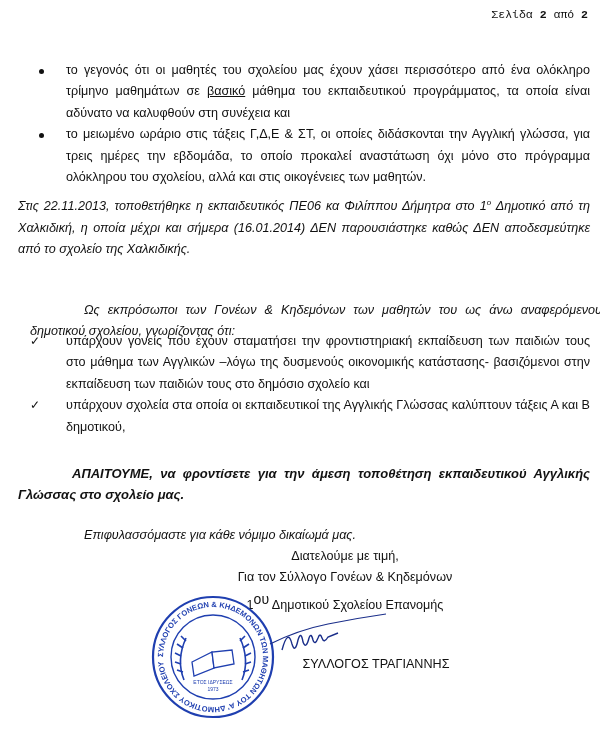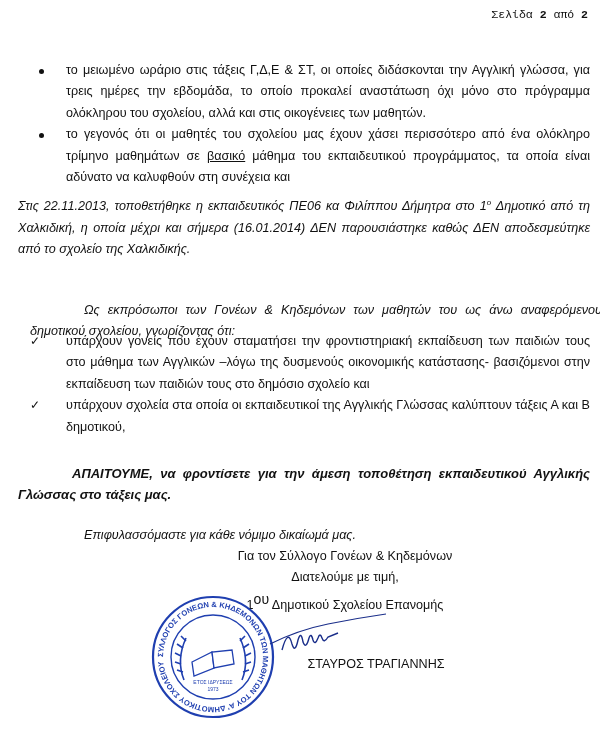--- a/index.html
+++ b/index.html
@@ -32,52 +32,52 @@
 </head>
 <body>
 
 <div class="page-num">
   <span>Σελίδα </span><b>2</b><span> από </span><b>2</b>
 </div>
 
 <ul class="bullet-list text" style="top:60px;">
   <li>
     <span class="dot"></span>
-    <span>το μειωμένο ωράριο στις τάξεις Γ,Δ,Ε &amp; ΣΤ, οι οποίες διδάσκονται την Αγγλική γλώσσα, για τρεις ημέρες την εβδομάδα, το οποίο προκαλεί αναστάτωση όχι μόνο στο πρόγραμμα ολόκληρου του σχολείου, αλλά και στις οικογένειες των μαθητών.</span>
+    <span>το γεγονός ότι οι μαθητές του σχολείου μας έχουν χάσει περισσότερο από ένα ολόκληρο τρίμηνο μαθημάτων σε </span><u>βασικό</u><span> μάθημα του εκπαιδευτικού προγράμματος, τα οποία είναι αδύνατο να καλυφθούν στη συνέχεια και</span>
   </li>
   <li>
     <span class="dot"></span>
-    <span>το γεγονός ότι οι μαθητές του σχολείου μας έχουν χάσει περισσότερο από ένα ολόκληρο τρίμηνο μαθημάτων σε </span><u>βασικό</u><span> μάθημα του εκπαιδευτικού προγράμματος, τα οποία είναι αδύνατο να καλυφθούν στη συνέχεια και</span>
+    <span>το μειωμένο ωράριο στις τάξεις Γ,Δ,Ε &amp; ΣΤ, οι οποίες διδάσκονται την Αγγλική γλώσσα, για τρεις ημέρες την εβδομάδα, το οποίο προκαλεί αναστάτωση όχι μόνο στο πρόγραμμα ολόκληρου του σχολείου, αλλά και στις οικογένειες των μαθητών.</span>
   </li>
 </ul>
 
 <p class="block text justify" style="top:192px; margin:0;">
   <span>Στις 22.11.2013, τοποθετήθηκε η εκπαιδευτικός ΠΕ06 κα Φιλίππου Δήμητρα στο 1</span><sup style="font-size:8px;">ο</sup><span> Δημοτικό από τη Χαλκιδική, η οποία μέχρι και σήμερα (16.01.2014) ΔΕΝ παρουσιάστηκε καθώς ΔΕΝ αποδεσμεύτηκε από το σχολείο της Χαλκιδικής.</span>
 </p>
 
 <p class="block text justify indent" style="top:288px; margin:12px;">Ως εκπρόσωποι των Γονέων &amp; Κηδεμόνων των μαθητών του ως άνω αναφερόμενου δημοτικού σχολείου, γνωρίζοντας ότι:</p>
 
 <ul class="check-list text" style="top:331px;">
   <li>
     <span class="marker">✓</span>
     <span>υπάρχουν γονείς που έχουν σταματήσει την φροντιστηριακή εκπαίδευση των παιδιών τους στο μάθημα των Αγγλικών –λόγω της δυσμενούς οικονομικής κατάστασης- βασιζόμενοι στην εκπαίδευση των παιδιών τους στο δημόσιο σχολείο και</span>
   </li>
   <li>
     <span class="marker">✓</span>
     <span>υπάρχουν σχολεία στα οποία οι εκπαιδευτικοί της Αγγλικής Γλώσσας καλύπτουν τάξεις Α και Β δημοτικού,</span>
   </li>
 </ul>
 
-<p class="block text justify indent bold" style="top:463px; margin:0; font-size:13px;">ΑΠΑΙΤΟΥΜΕ, να φροντίσετε για την άμεση τοποθέτηση εκπαιδευτικού Αγγλικής Γλώσσας στο τάξεις μας.</p>
+<p class="block text justify indent bold" style="top:463px; margin:0; font-size:13px;">ΑΠΑΙΤΟΥΜΕ, να φροντίσετε για την άμεση τοποθέτηση εκπαιδευτικού Αγγλικής Γλώσσας στο σχολείο μας.</p>
 
 <p class="block text" style="top:513px; margin:12px; padding-left:54px; width:518px;">Επιφυλασσόμαστε για κάθε νόμιμο δικαίωμά μας.</p>
 
 <div class="center-block text" style="top:546px;">
+  <div>Διατελούμε με τιμή,</div>
   <div>Για τον Σύλλογο Γονέων &amp; Κηδεμόνων</div>
-  <div>Διατελούμε με τιμή,</div>
   <div><span>1</span><sup style="font-size:14px;">ου</sup><span> Δημοτικού Σχολείου Επανομής</span></div>
 </div>
 
 <svg class="stamp" viewBox="0 0 126 126">
   <defs>
     <path id="ringPath" d="M 63,63 m -50,0 a 50,50 0 1,1 100,0 a 50,50 0 1,1 -100,0"></path>
   </defs>
   <g fill="none" stroke="#1f3fb0">
     <circle cx="63" cy="63" r="60" stroke-width="2.2"></circle>
     <circle cx="63" cy="63" r="42" stroke-width="1.4"></circle>
@@ -98,14 +98,14 @@
   <text x="63" y="90" text-anchor="middle" font-size="5" fill="#1f3fb0" font-family="Liberation Sans, sans-serif">ΕΤΟΣ ΙΔΡΥΣΕΩΣ</text>
   <text x="63" y="97" text-anchor="middle" font-size="5" fill="#1f3fb0" font-family="Liberation Sans, sans-serif">1973</text>
 </svg>
 
 <svg class="signature" viewBox="0 0 120 50">
   <path d="M2 34 Q30 20 60 14 T118 4" stroke="#1a2e8a" stroke-width="1.2" fill="none"></path>
   <path d="M14 40 q6 -22 10 -6 q3 10 6 -4 q3 -10 5 2 q3 8 6 -4 q2 -6 4 2 q2 6 5 -2 q2 -6 4 0 q2 6 6 -1 l10 -4" stroke="#1a2e8a" stroke-width="1.4" fill="none"></path>
 </svg>
 
 <div class="signer text" style="top:654px;">
-  <div>ΣΤΑΥΡΟΣ ΤΡΑΓΙΑΝΝΗΣ</div>
+  <div>ΣΥΛΛΟΓΟΣ ΤΡΑΓΙΑΝΝΗΣ</div>
 </div>
 
 </body></html>

